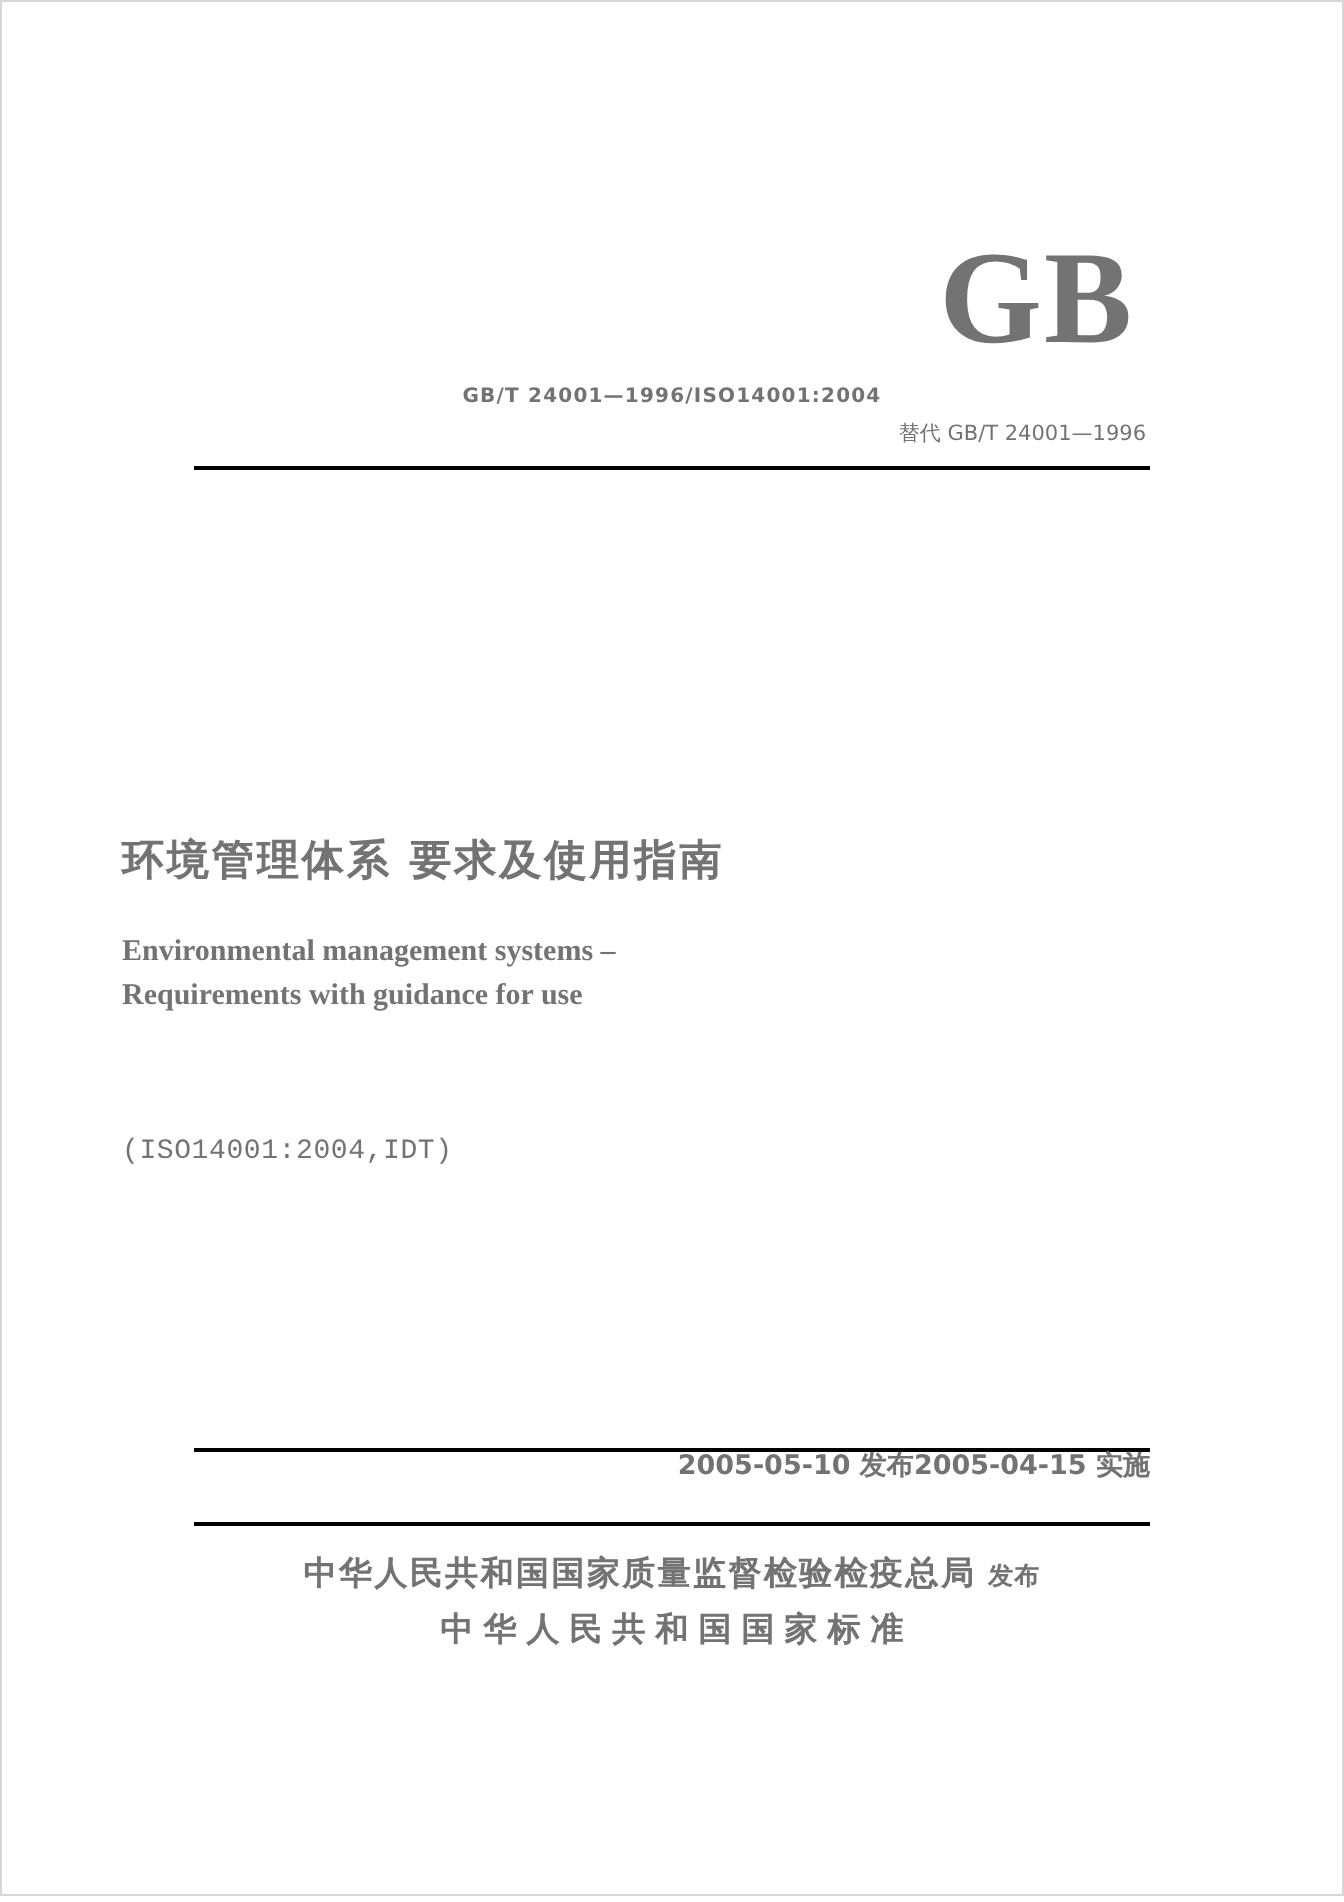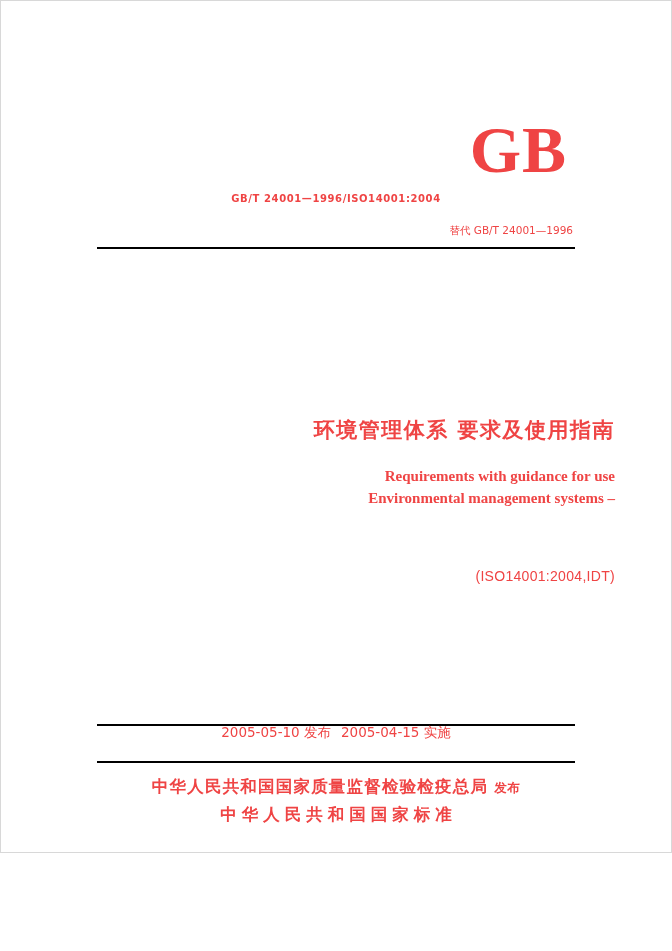--- a/index.html
+++ b/index.html
@@ -3,26 +3,26 @@
 <meta charset="utf-8">
 <style>
   html, body {
     margin: 0;
     padding: 0;
     background: #ffffff;
   }
   .page {
     position: relative;
     width: 672px;
-    height: 853px;
+    height: 948px;
     background: #ffffff;
     border: 1px solid #d8d8d8;
     box-sizing: border-box;
     font-family: "Liberation Sans", sans-serif;
-    color: #ef4444;
+    color: #737373;
     overflow: hidden;
   }
 
   
   .header {
     position: absolute;
     left: 96px;
     right: 96px;
     top: 118px;
   }
@@ -50,77 +50,76 @@
     font-family: "DejaVu Sans", sans-serif;
     font-size: 10px;
     font-weight: bold;
     letter-spacing: 0.6px;
     margin-top: 11px;
   }
   .replaces {
     text-align: right;
     font-family: "DejaVu Sans", sans-serif;
     font-size: 10.5px;
-    margin-top: 20px;
+    margin-top: 6px;
     padding-right: 2px;
   }
   .rule-top {
     border: none;
     border-top: 2px solid #000;
     margin: 9px 0 0 0;
   }
 
   
   .title-block {
     position: absolute;
     left: 60px;
     right: 56px;
     top: 415px;
-    text-align: right;
+    text-align: left;
   }
   .title-cn {
     font-family: "DejaVu Sans", sans-serif;
     font-size: 21px;
     font-weight: bold;
     letter-spacing: 1.5px;
   }
   .title-en {
     font-family: "Liberation Serif", serif;
     font-size: 15px;
     font-weight: bold;
     line-height: 1.45;
     margin-top: 22px;
   }
   .idt-line {
-    font-family: Liberation Sans, sans-serif;
+    font-family: Liberation Mono, monospace;
     font-size: 14px;
     margin-top: 58px;
     letter-spacing: 0.3px;
   }
 
   
   .rule-bottom {
     position: absolute;
     left: 96px;
     right: 96px;
     top: 715px;
     border: none;
     border-top: 2px solid #000;
   }
   .dates {
     position: absolute;
     left: 96px;
     right: 96px;
     top: 723px;
     display: flex;
-    justify-content: center;
+    justify-content: flex-end;
     font-family: "DejaVu Sans", sans-serif;
     font-size: 13.5px;
-    font-weight: normal;
-    gap: 10px;
+    font-weight: bold;
   }
   .rule-bottom2 {
     position: absolute;
     left: 96px;
     right: 96px;
     top: 752px;
     border: none;
     border-top: 2px solid #000;
   }
   .issuer {
@@ -159,22 +158,22 @@
   <div class="header">
     <div class="gb-mark">GB</div>
     <div class="std-code">GB/T 24001—1996/ISO14001:2004</div>
     <div class="replaces">替代 GB/T 24001—1996</div>
     <hr class="rule-top">
   </div>
 
   <div class="title-block">
     <div class="title-cn">环境管理体系 要求及使用指南</div>
     <div class="title-en">
+      <div>Environmental management systems –</div>
       <div>Requirements with guidance for use</div>
-      <div>Environmental management systems –</div>
     </div>
     <div class="idt-line">(ISO14001:2004,IDT)</div>
   </div>
 
   <hr class="rule-bottom">
 
   <div class="dates">
     <span>2005-05-10 发布</span>
     <span>2005-04-15 实施</span>
   </div>

